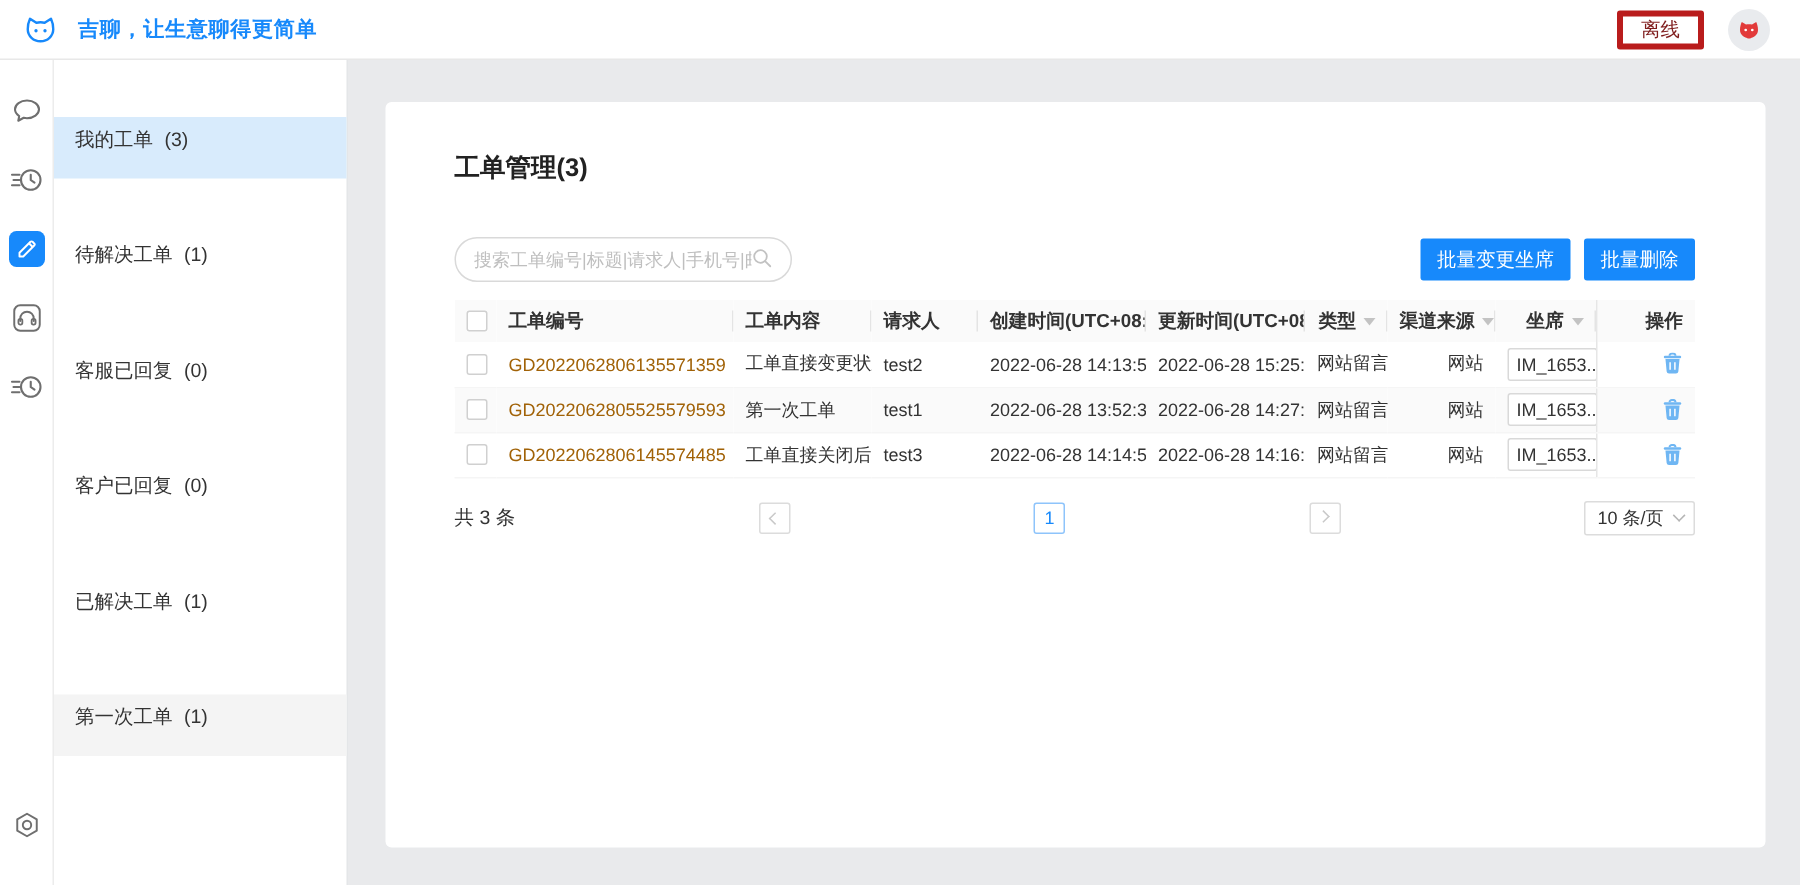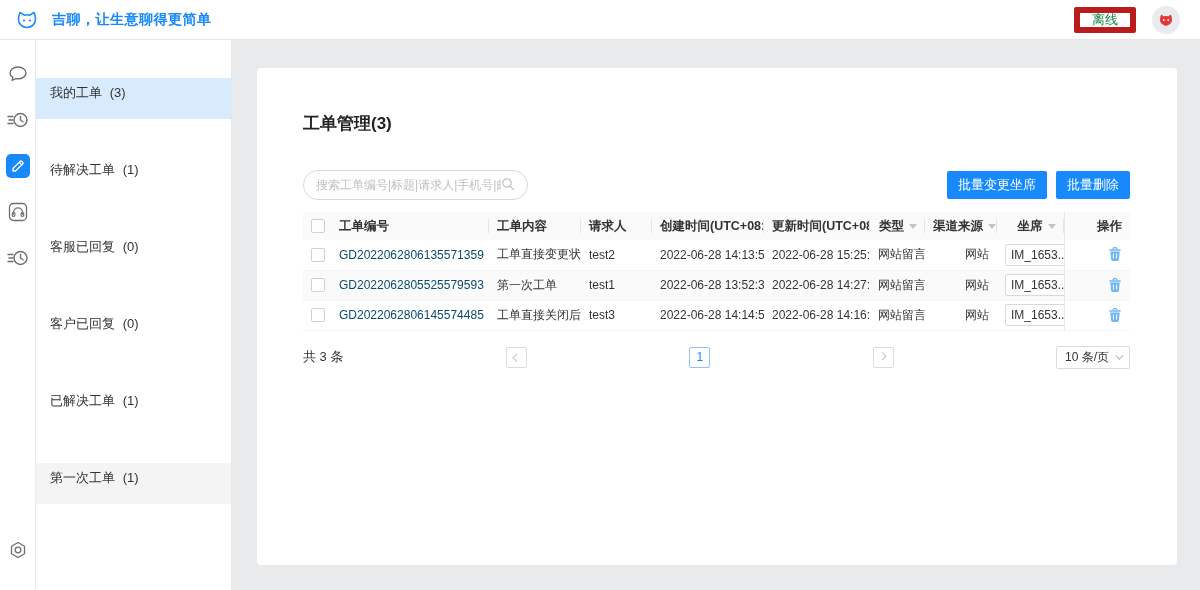--- a/index.html
+++ b/index.html
@@ -5,60 +5,60 @@
   * { margin:0; padding:0; box-sizing:border-box; }
   html,body { width:1200px; height:590px; overflow:hidden; }
   body { font-family:"Liberation Sans","DejaVu Sans",sans-serif; font-size:13px; color:#333; background:#fff; }
 
   
   .topbar { height:40px; background:#fff; border-bottom:1px solid #e8e8e8; display:flex; align-items:center; justify-content:space-between; padding:0 20px 0 14px; }
   .topbar-left { display:flex; align-items:center; }
   .brand-logo { width:26px; height:22px; display:flex; align-items:center; }
   .brand-text { margin-left:12px; color:#1789fb; font-weight:bold; font-size:14px; letter-spacing:.5px; }
   .topbar-right { display:flex; align-items:center; gap:16px; }
-  .status-btn { height:26px; min-width:52px; padding:0 12px; border:6px solid #b91c1c; border-radius:2px; background:#fff; color:#15803d; font-size:13px; display:flex; align-items:center; justify-content:center; cursor:pointer; }
+  .status-btn { height:26px; min-width:52px; padding:0 12px; border:4px solid #b91c1c; border-radius:2px; background:#fff; color:#7f1d1d; font-size:13px; display:flex; align-items:center; justify-content:center; cursor:pointer; }
   .avatar { width:28px; height:28px; border-radius:50%; background:#e9ebee; display:flex; align-items:center; justify-content:center; }
 
   
   .frame { display:flex; height:550px; }
 
   
   .rail { width:36px; background:#fff; border-right:1px solid #ececec; display:flex; flex-direction:column; align-items:center; padding:22px 0 28px; }
   .rail-icon { width:24px; height:24px; margin-bottom:22px; display:flex; align-items:center; justify-content:center; cursor:pointer; }
   .rail-icon.active { background:#1789fb; border-radius:5px; }
   .rail-spacer { flex:1; }
 
   
   .menu { width:196px; background:#fff; border-right:1px solid #e4e6e8; padding-top:2px; }
   .menu-item { height:41px; line-height:30px; padding-left:14px; font-size:13px; color:#333; cursor:pointer; white-space:nowrap;margin-top:36px; }
   .menu-item.selected { background:#d8ebfc; }
   .menu-item.hovered { background:#f4f4f4; }
   .menu-item .cnt { margin-left:4px; }
 
   
   .main { flex:1; background:#e9eaec; }
-  .card { margin:28px 23px 0 25px; height:497px; background:#fff; border-radius:4px; padding:44px 47px 0 46px; }
+  .card { margin:28px 23px 0 25px; height:497px; background:#fff; border-radius:4px; padding:32px 47px 0 46px; }
   .page-title { font-size:17px; font-weight:bold; color:#222; }
 
   .toolbar { margin-top:35px; display:flex; align-items:center; justify-content:space-between; }
   .search-box { width:225px; height:30px; border:1px solid #d9d9d9; border-radius:15px; display:flex; align-items:center; padding:0 12px; background:#fff; }
   .search-box input { flex:1; border:none; outline:none; font-size:12px; color:#333; background:transparent; font-family:inherit; }
   .search-box input::placeholder { color:#bfbfbf; }
   .toolbar-btns { display:flex; gap:9px; }
   .btn-primary { height:28px; padding:0 11px; background:#1789fb; color:#fff; border:none; border-radius:2px; font-size:13px; cursor:pointer; font-family:Liberation Mono, monospace; }
 
   
   table { margin-top:12px; width:827px; border-collapse:collapse; table-layout:fixed; font-size:12px; }
   thead th { height:28px; background:#fafafa; font-weight:bold; font-size:12.5px; color:#333; text-align:left; padding:0 8px; position:relative; white-space:nowrap; overflow:hidden; }
   thead th:not(:first-child):not(:last-child)::after { content:""; position:absolute; right:0; top:7px; width:1px; height:14px; background:#e4e4e4; }
   th.c, td.c { text-align:right; }
   tbody td { height:30px; padding:0 8px; color:#333; border-bottom:1px solid #f5f5f5; white-space:nowrap; overflow:hidden; }
   tbody tr.zebra td { background:#fafafa; }
   td.op-col, th.op-col { border-left:1px solid #e6e6e6; }
-  .ticket-link { color:#0c4a6e; text-decoration:none; cursor:pointer;text-align:center; }
+  .ticket-link { color:#a16207; text-decoration:none; cursor:pointer;text-align:center; }
   .checkbox { display:inline-block; width:14px; height:14px; border:1px solid #d0d0d0; border-radius:2px; background:#fff; vertical-align:middle; cursor:pointer; }
   .caret-down { display:inline-block; width:0; height:0; border-left:4px solid transparent; border-right:4px solid transparent; border-top:5px solid #c3c3c3; margin-left:5px; vertical-align:middle; cursor:pointer; }
   .agent-select { width:60px; height:22px; border:1px solid #d9d9d9; border-radius:2px; background:#fff; display:inline-flex; align-items:center; justify-content:space-between; padding:0 5px; font-size:12px; color:#333; cursor:pointer; margin:0 auto; }
   .chev { display:inline-block; width:6px; height:6px; border-right:1px solid #b5b5b5; border-bottom:1px solid #b5b5b5; transform:rotate(45deg) translateY(-2px); }
   .trash-btn { display:inline-flex; cursor:pointer; vertical-align:middle; }
 
   
   .pagination { width:827px; margin-top:15px; display:flex; align-items:center; justify-content:space-between; gap:8px; font-size:13px; color:#333; }
   .pg-btn { width:21px; height:21px; border:1px solid #dcdcdc; border-radius:2px; background:#fff; display:flex; align-items:center; justify-content:center; cursor:pointer; }
   .pg-btn .chev-l { width:6px; height:6px; border-left:1px solid #c9c9c9; border-bottom:1px solid #c9c9c9; transform:rotate(45deg) translateX(1px); }

